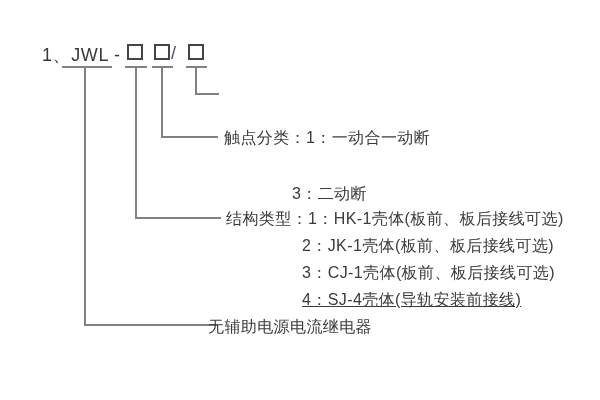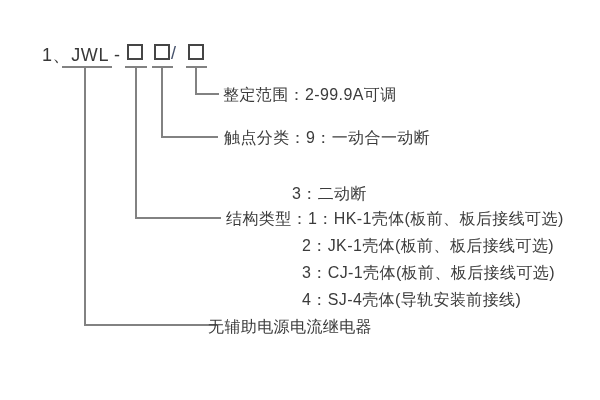--- a/index.html
+++ b/index.html
@@ -81,21 +81,21 @@
   .h-base      { left: 84px;  top: 324px; width: 133px; }
 
   
   .lbl-range       { left: 223px; top: 85px; }
   .lbl-contact-h   { left: 224px; top: 128px; }
   .lbl-contact-o0  { left: 292px; top: 156px; }
   .lbl-contact-o1  { left: 292px; top: 184px; text-align: right; }
   .lbl-struct-h    { left: 226px; top: 209px; }
   .lbl-struct-o0   { left: 302px; top: 236px; }
   .lbl-struct-o1   { left: 302px; top: 263px; text-align: center; }
-  .lbl-struct-o2   { left: 302px; top: 290px; }
+  .lbl-struct-o2   { left: 302px; top: 290px; text-decoration: underline; }
   .lbl-relay-name  { left: 208px; top: 317px; }
 </style>
 </head>
 <body>
 
 <div class="canvas">
 
   <div class="model-prefix">1、JWL -</div>
   <div class="box box-1"></div>
   <div class="box box-2"></div>
@@ -110,23 +110,22 @@
   <div class="vline v-model"></div>
   <div class="vline v-structure"></div>
   <div class="vline v-contact"></div>
   <div class="vline v-range"></div>
 
   <div class="hline h-range"></div>
   <div class="hline h-contact"></div>
   <div class="hline h-structure"></div>
   <div class="hline h-base"></div>
 
-  <div class="txt lbl-range">整定范围：2-99.9A可调</div>
 
-  <div class="txt lbl-contact-h">触点分类：9：一动合一动断</div>
+  <div class="txt lbl-contact-h">触点分类：1：一动合一动断</div>
   <div class="txt lbl-contact-o1">3：二动断</div>
 
   <div class="txt lbl-struct-h">结构类型：1：HK-1壳体(板前、板后接线可选)</div>
   <div class="txt lbl-struct-o0">2：JK-1壳体(板前、板后接线可选)</div>
   <div class="txt lbl-struct-o1">3：CJ-1壳体(板前、板后接线可选)</div>
   <div class="txt lbl-struct-o2">4：SJ-4壳体(导轨安装前接线)</div>
 
   <div class="txt lbl-relay-name">无辅助电源电流继电器</div>
 
 </div>

